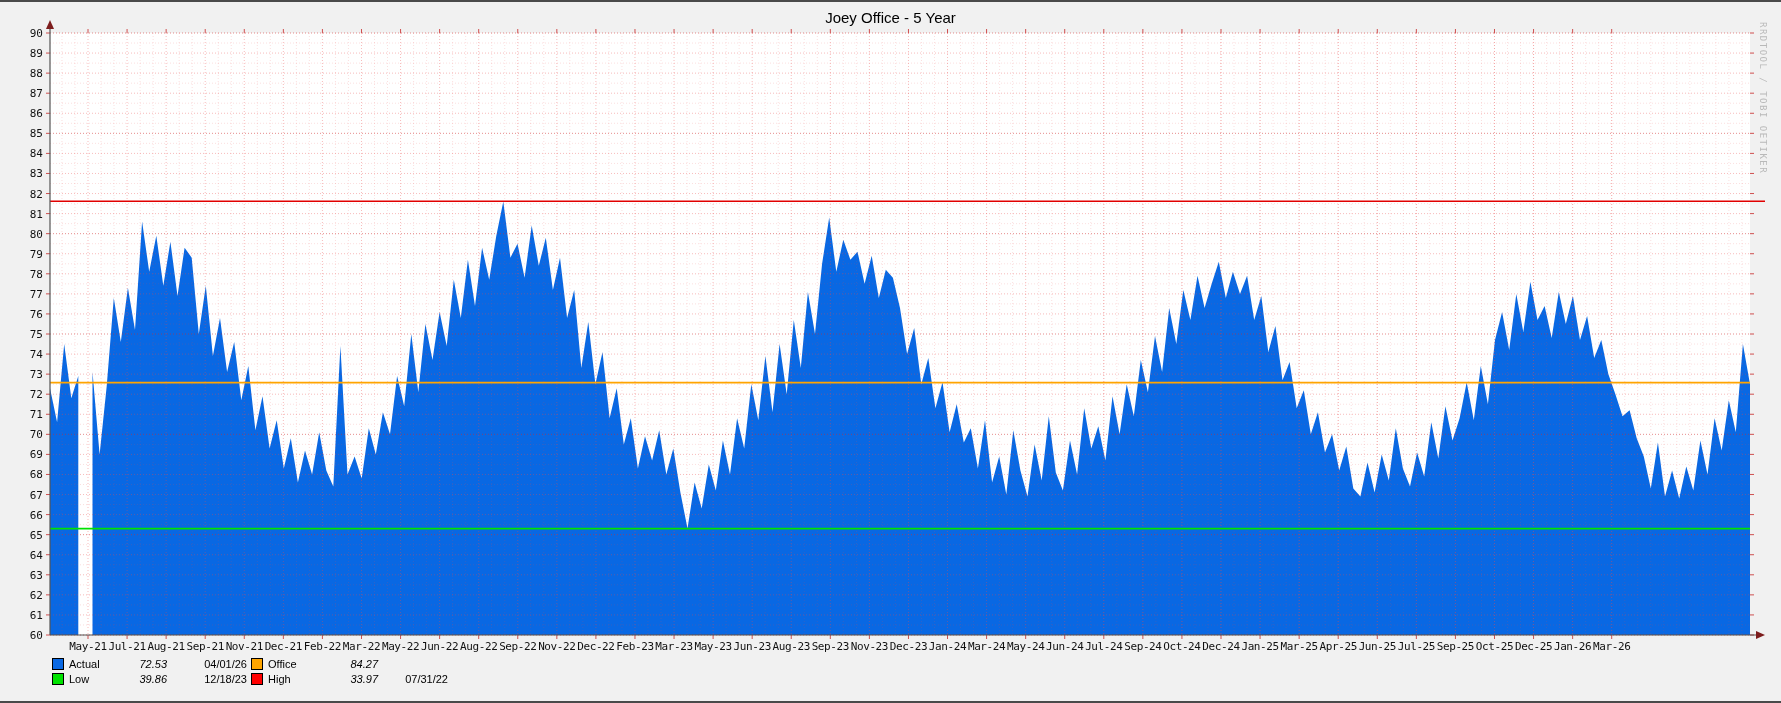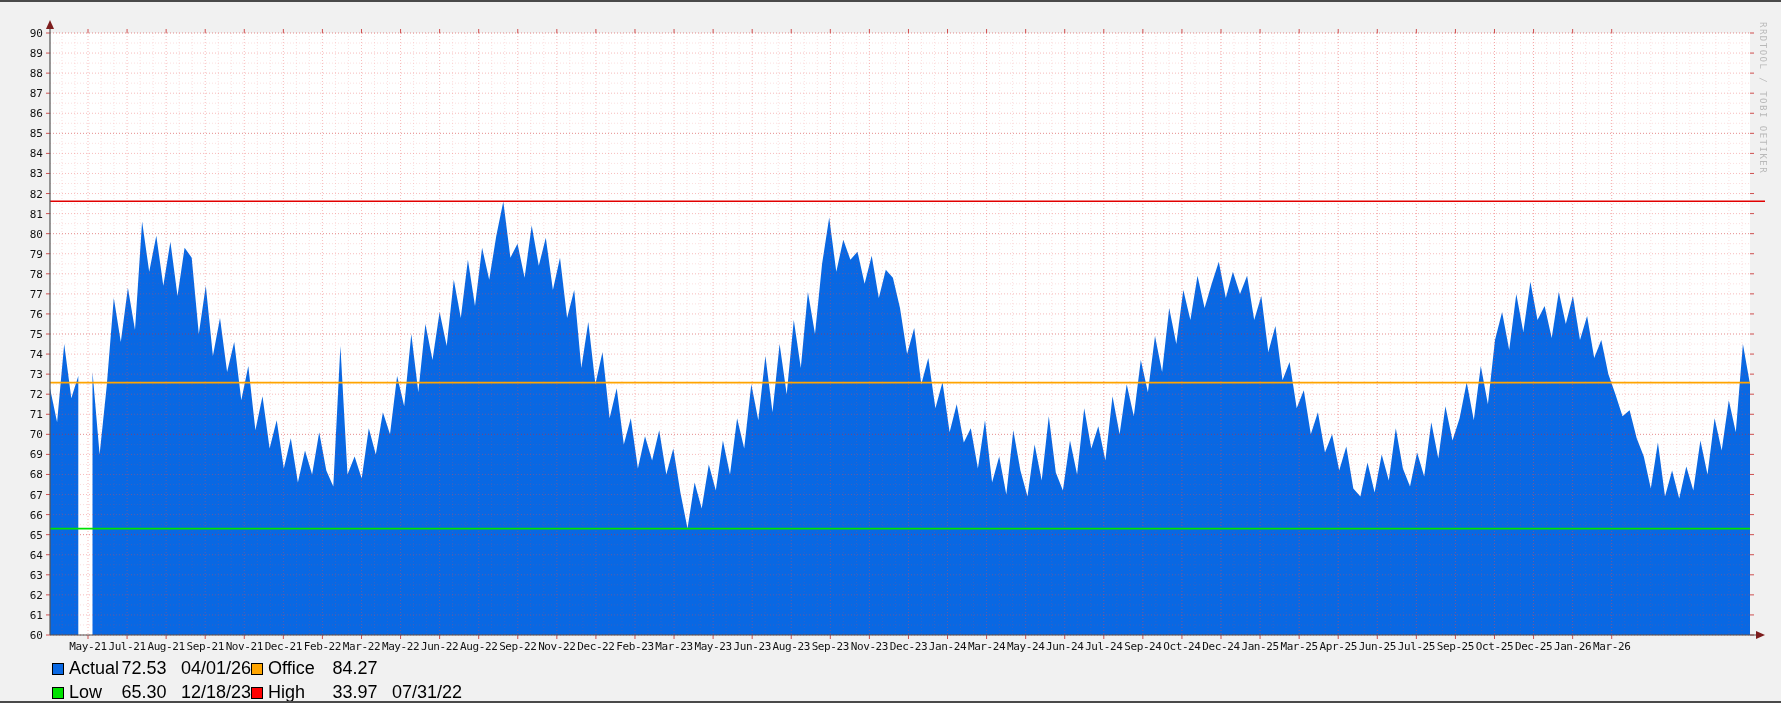--- a/index.html
+++ b/index.html
@@ -11,31 +11,32 @@
   .edge.bottom{bottom:0;}
   #title{position:absolute;top:9px;left:0;width:100%;text-align:center;
          font-size:15px;color:#000;}
   #chart-svg{position:absolute;left:0;top:0;}
   #watermark{position:absolute;left:1758px;top:22px;
              writing-mode:vertical-rl;font-family:"DejaVu Sans Mono",monospace;
              font-size:9px;color:#b9b9b9;letter-spacing:1.5px;}
   #legend{position:absolute;left:52px;top:658px;
           display:grid;grid-template-columns:13px 48px 46px 76px 13px 60px 46px 66px;
           grid-column-gap:4px;grid-row-gap:3px;align-items:center;
-          font-size:18px;color:#000;}
+          font-size:11px;color:#000;}
   .sw{width:10px;height:10px;border:1px solid #000;display:inline-block;}
-  .lv{text-align:center;}
-  .ld{text-align:center;padding-left:10px;}
+  .lv{text-align:right;font-style:italic;}
+  .ld{text-align:right;padding-left:10px;}
 </style>
 </head>
 <body>
 
 <div id="frame">
   <div class="edge top"></div>
 
+  <div id="title">Joey Office - 5 Year</div>
 
   <svg id="chart-svg" width="1781" height="703" viewBox="0 0 1781 703">
       <rect x="50" y="33" width="1700" height="602" fill="#ffffff"></rect>
       <g>
         <path d="M50.0,635 L50.0,388.2 L57.1,422.3 L64.2,344.0 L71.3,398.2 L78.3,376.1 L78.3,635 Z" fill="#0968e3"></path>
         <path d="M92.5,635 L92.5,372.1 L99.6,454.4 L106.7,386.2 L113.8,297.9 L120.8,342.0 L127.9,287.8 L135.0,330.0 L142.1,221.6 L149.2,271.8 L156.3,235.7 L163.3,285.8 L170.4,241.7 L177.5,295.9 L184.6,247.7 L191.7,257.7 L198.8,334.0 L205.8,285.8 L212.9,356.1 L220.0,317.9 L227.1,372.1 L234.2,342.0 L241.3,400.2 L248.3,366.1 L255.4,430.3 L262.5,396.2 L269.6,448.4 L276.7,420.3 L283.8,468.4 L290.8,438.3 L297.9,482.5 L305.0,450.4 L312.1,474.5 L319.2,432.3 L326.3,470.5 L333.3,486.5 L340.4,346.0 L347.5,474.5 L354.6,456.4 L361.7,478.5 L368.8,428.3 L375.8,454.4 L382.9,412.3 L390.0,434.3 L397.1,376.1 L404.2,406.2 L411.3,334.0 L418.3,392.2 L425.4,324.0 L432.5,360.1 L439.6,311.9 L446.7,346.0 L453.8,279.8 L460.8,317.9 L467.9,259.8 L475.0,305.9 L482.1,247.7 L489.2,279.8 L496.3,235.7 L503.3,201.6 L510.4,257.7 L517.5,243.7 L524.6,277.8 L531.7,225.6 L538.8,265.8 L545.8,237.7 L552.9,289.9 L560.0,257.7 L567.1,317.9 L574.2,289.9 L581.3,368.1 L588.3,322.0 L595.4,384.2 L602.5,352.1 L609.6,418.3 L616.7,388.2 L623.8,444.4 L630.8,418.3 L637.9,468.4 L645.0,436.3 L652.1,460.4 L659.2,430.3 L666.3,474.5 L673.3,448.4 L680.4,492.5 L687.5,528.6 L694.6,482.5 L701.7,508.6 L708.8,464.4 L715.8,490.5 L722.9,440.4 L730.0,474.5 L737.1,418.3 L744.2,448.4 L751.3,384.2 L758.3,420.3 L765.4,356.1 L772.5,412.3 L779.6,344.0 L786.7,394.2 L793.8,320.0 L800.8,368.1 L807.9,291.9 L815.0,334.0 L822.1,263.8 L829.2,217.6 L836.3,271.8 L843.3,239.7 L850.4,259.8 L857.5,251.7 L864.6,283.8 L871.7,255.7 L878.8,297.9 L885.8,269.8 L892.9,277.8 L900.0,307.9 L907.1,354.1 L914.2,328.0 L921.3,384.2 L928.3,358.1 L935.4,408.2 L942.5,382.2 L949.6,432.3 L956.7,404.2 L963.8,442.4 L970.8,428.3 L977.9,468.4 L985.0,420.3 L992.1,482.5 L999.2,456.4 L1006.3,494.5 L1013.3,430.3 L1020.4,470.5 L1027.5,496.5 L1034.6,444.4 L1041.7,480.5 L1048.8,416.3 L1055.8,472.5 L1062.9,490.5 L1070.0,440.4 L1077.1,474.5 L1084.2,408.2 L1091.3,448.4 L1098.3,426.3 L1105.4,460.4 L1112.5,396.2 L1119.6,434.3 L1126.7,384.2 L1133.8,416.3 L1140.8,360.1 L1147.9,392.2 L1155.0,336.0 L1162.1,372.1 L1169.2,307.9 L1176.3,344.0 L1183.3,289.9 L1190.4,320.0 L1197.5,275.8 L1204.6,307.9 L1211.7,283.8 L1218.8,261.8 L1225.8,297.9 L1232.9,271.8 L1240.0,293.9 L1247.1,275.8 L1254.2,320.0 L1261.3,295.9 L1268.3,352.1 L1275.4,326.0 L1282.5,380.2 L1289.6,362.1 L1296.7,408.2 L1303.8,390.2 L1310.8,434.3 L1317.9,412.3 L1325.0,452.4 L1332.1,434.3 L1339.2,470.5 L1346.3,446.4 L1353.3,488.5 L1360.4,496.5 L1367.5,462.4 L1374.6,492.5 L1381.7,454.4 L1388.8,480.5 L1395.8,428.3 L1402.9,468.4 L1410.0,486.5 L1417.1,452.4 L1424.2,476.5 L1431.3,422.3 L1438.3,458.4 L1445.4,406.2 L1452.5,440.4 L1459.6,418.3 L1466.7,382.2 L1473.8,420.3 L1480.8,366.1 L1487.9,404.2 L1495.0,340.0 L1502.1,311.9 L1509.2,350.1 L1516.3,293.9 L1523.3,332.0 L1530.4,281.8 L1537.5,320.0 L1544.6,305.9 L1551.7,338.0 L1558.8,291.9 L1565.8,324.0 L1572.9,295.9 L1580.0,340.0 L1587.1,315.9 L1594.2,358.1 L1601.3,340.0 L1608.3,374.1 L1615.4,394.2 L1622.5,416.3 L1629.6,410.3 L1636.7,438.3 L1643.8,456.4 L1650.8,488.5 L1657.9,442.4 L1665.0,496.5 L1672.1,470.5 L1679.2,498.5 L1686.3,466.4 L1693.3,490.5 L1700.4,440.4 L1707.5,474.5 L1714.6,418.3 L1721.7,450.4 L1728.8,400.2 L1735.8,432.3 L1742.9,344.0 L1750.0,384.2 L1750.0,635 Z" fill="#0968e3"></path>
       </g>
       <g>
         <line x1="50" y1="635" x2="1750" y2="635" stroke="rgba(210,45,45,0.55)" stroke-width="1" stroke-dasharray="1,2"></line>
         <line x1="50" y1="624.9666666666667" x2="1750" y2="624.9666666666667" stroke="rgba(235,75,75,0.18)" stroke-width="1" stroke-dasharray="1,2"></line>
@@ -480,21 +481,21 @@
     <span>Actual</span>
     <span class="lv">72.53</span>
     <span class="ld">04/01/26</span>
     <span class="sw" style="background-color: rgb(255, 165, 0);"></span>
     <span>Office</span>
     <span class="lv">84.27</span>
     <span class="ld"></span>
 
     <span class="sw" style="background-color: rgb(0, 226, 0);"></span>
     <span>Low</span>
-    <span class="lv">65.30</span>
+    <span class="lv">39.86</span>
     <span class="ld">12/18/23</span>
     <span class="sw" style="background-color: rgb(255, 0, 0);"></span>
     <span>High</span>
     <span class="lv">33.97</span>
     <span class="ld">07/31/22</span>
   </div>
 
   <div class="edge bottom"></div>
 </div>
 

